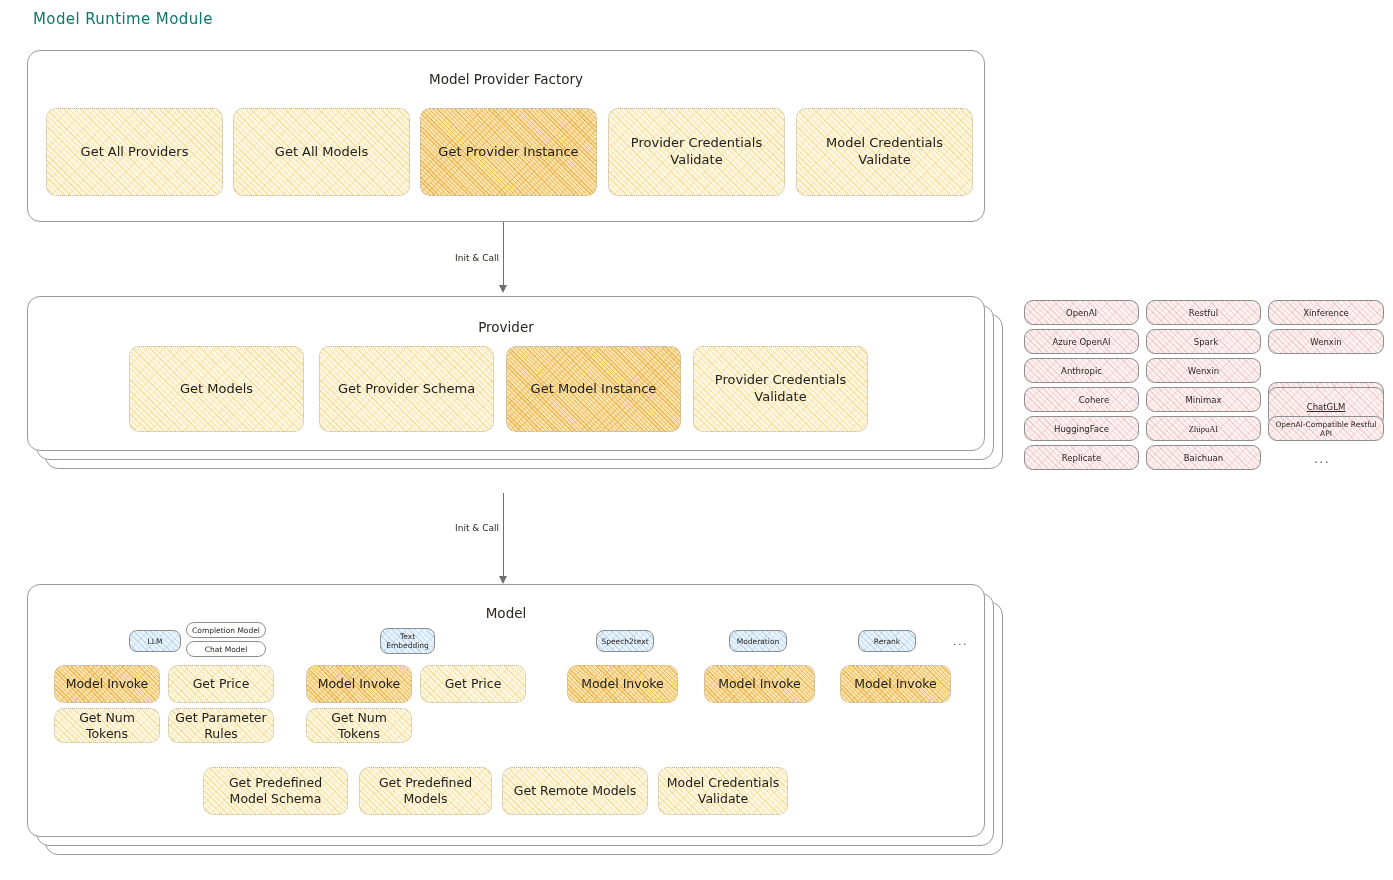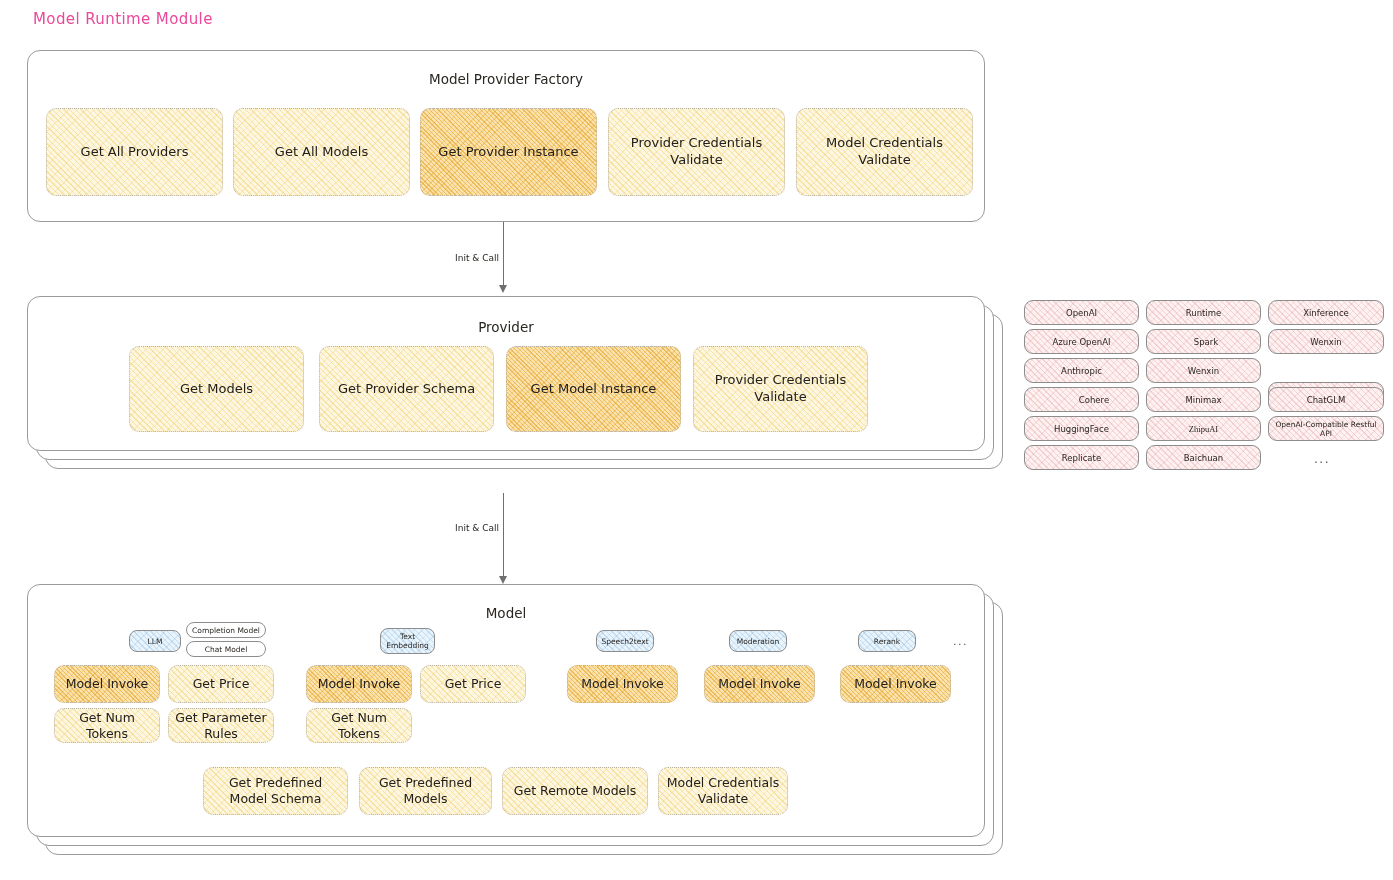--- a/index.html
+++ b/index.html
@@ -34,21 +34,21 @@
   .hatch-blue{
     background-color:#e9f3fb;
     background-image:
       repeating-linear-gradient(45deg, rgba(110,170,215,.30) 0 1px, transparent 1px 4px),
       repeating-linear-gradient(-45deg, rgba(110,170,215,.18) 0 1px, transparent 1px 6px);
   }
 
   
   .page-title{
     position:absolute;left:33px;top:10px;
-    font-size:15px;letter-spacing:.4px;color:#ec4899;
+    font-size:15px;letter-spacing:.4px;color:#0f766e;
   }
 
   
   .stack{position:absolute;}
   .stack .sheet{
     position:absolute;left:0;top:0;
     border:1.3px solid #9a9a9a;
     border-radius:13px;
     background:#ffffff;
     box-sizing:border-box;
@@ -196,21 +196,21 @@
       <span>Cohere</span>
     </div>
   <div class="chip hatch-rose" style="left:0px;top:116px;width:115px;height:25px;">
       <span>HuggingFace</span>
     </div>
   <div class="chip hatch-rose" style="left:0px;top:145px;width:115px;height:25px;">
       <span>Replicate</span>
     </div>
 
   <div class="chip hatch-rose" style="left:122px;top:0px;width:115px;height:25px;">
-      <span>Runtime</span>
+      <span>Restful</span>
     </div>
   <div class="chip hatch-rose" style="left:122px;top:29px;width:115px;height:25px;padding-left:8px;">
       <span>Spark</span>
     </div>
   <div class="chip hatch-rose" style="left:122px;top:58px;width:115px;height:25px;">
       <span>Wenxin</span>
     </div>
   <div class="chip hatch-rose" style="left:122px;top:87px;width:115px;height:25px;">
       <span>Minimax</span>
     </div>
@@ -223,21 +223,21 @@
 
   <div class="chip hatch-rose" style="left:244px;top:0px;width:116px;height:25px;">
       <span>Xinference</span>
     </div>
   <div class="chip hatch-rose" style="left:244px;top:29px;width:116px;height:25px;">
       <span>Wenxin</span>
     </div>
   <div class="chip hatch-rose" style="left:244px;top:58px;width:116px;height:25px;margin-top:24px;">
       <span>OpenLLM</span>
     </div>
-  <div class="chip hatch-rose" style="left:244px;top:87px;width:116px;height:25px;">
+  <div class="chip hatch-rose" style="left:244px;top:87px;width:116px;height:40px;text-decoration:underline;">
       <span>ChatGLM</span>
     </div>
   <div class="chip hatch-rose" style="left:244px;top:116px;width:116px;height:25px;font-size:7.5px;">
       <span>OpenAI-Compatible Restful API</span>
     </div>
   <div class="chips-ellipsis" style="left:290px;top:152px;">...</div>
 </div>
 
 <div class="arrow" style="left:503px;top:493px;height:92px;">
   <div class="shaft" style="height:83px;"></div>

